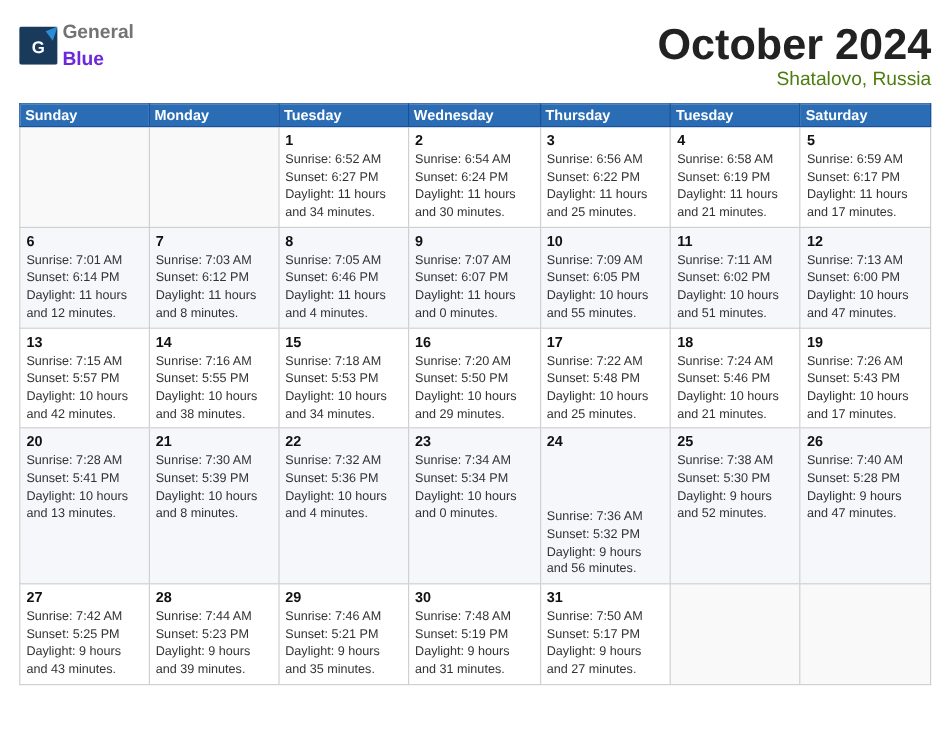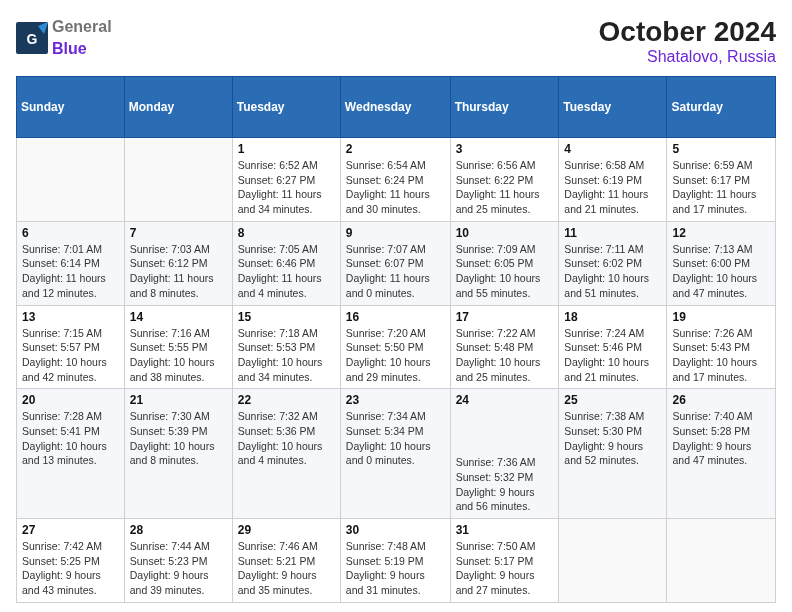--- a/index.html
+++ b/index.html
@@ -30,37 +30,37 @@
     }
     .logo-row {
       display: flex;
       align-items: center;
     }
     .logo-svg { margin-right: 4px; }
     .title-section {
       text-align: right;
     }
     .month-title {
-      font-size: 28px;
+      font-size: 36px;
       font-weight: bold;
       color: #222;
     }
     .location-title {
       font-size: 16px;
-      color: #6d28d9;
+      color: #4d7c0f;
     }
     .calendar-table {
       width: 100%;
       border-collapse: collapse;
       font-size: 11px;
     }
     .calendar-table th {
       background: #2a6db5;
       color: #fff;
-      padding: 23px 4px;
+      padding: 2px 4px;
       text-align: left;
       font-size: 12px;
       font-weight: bold;
       border: 1px solid #1a5099;
     }
     .calendar-table td {
       border: 1px solid #d0d0d0;
       vertical-align: top;
       padding: 4px 5px;
       height: 82px;

